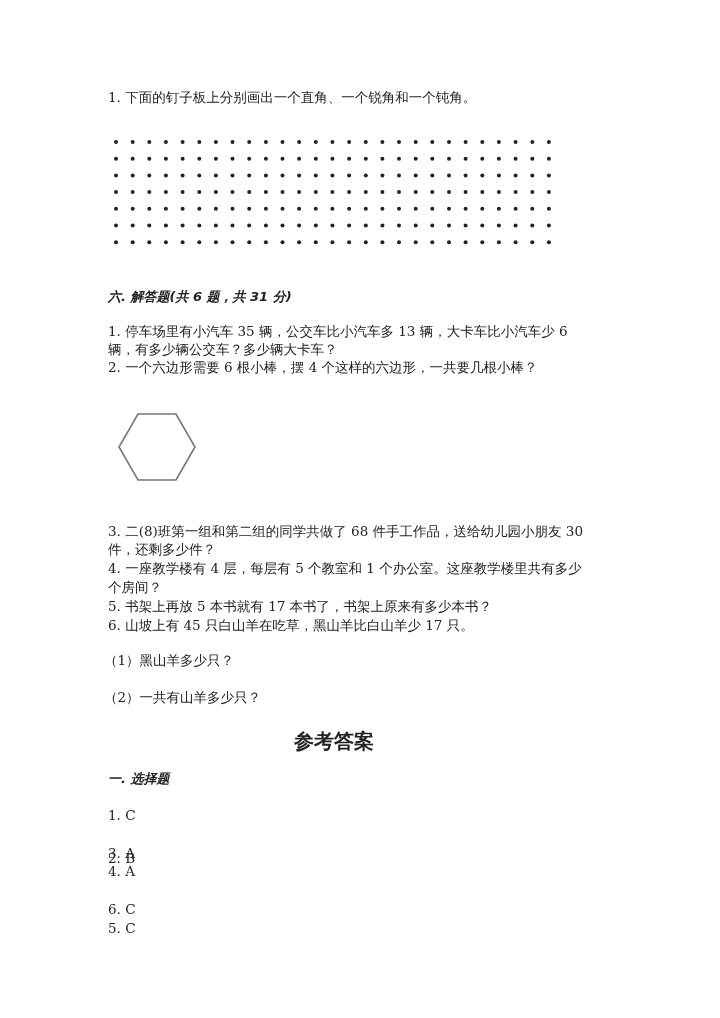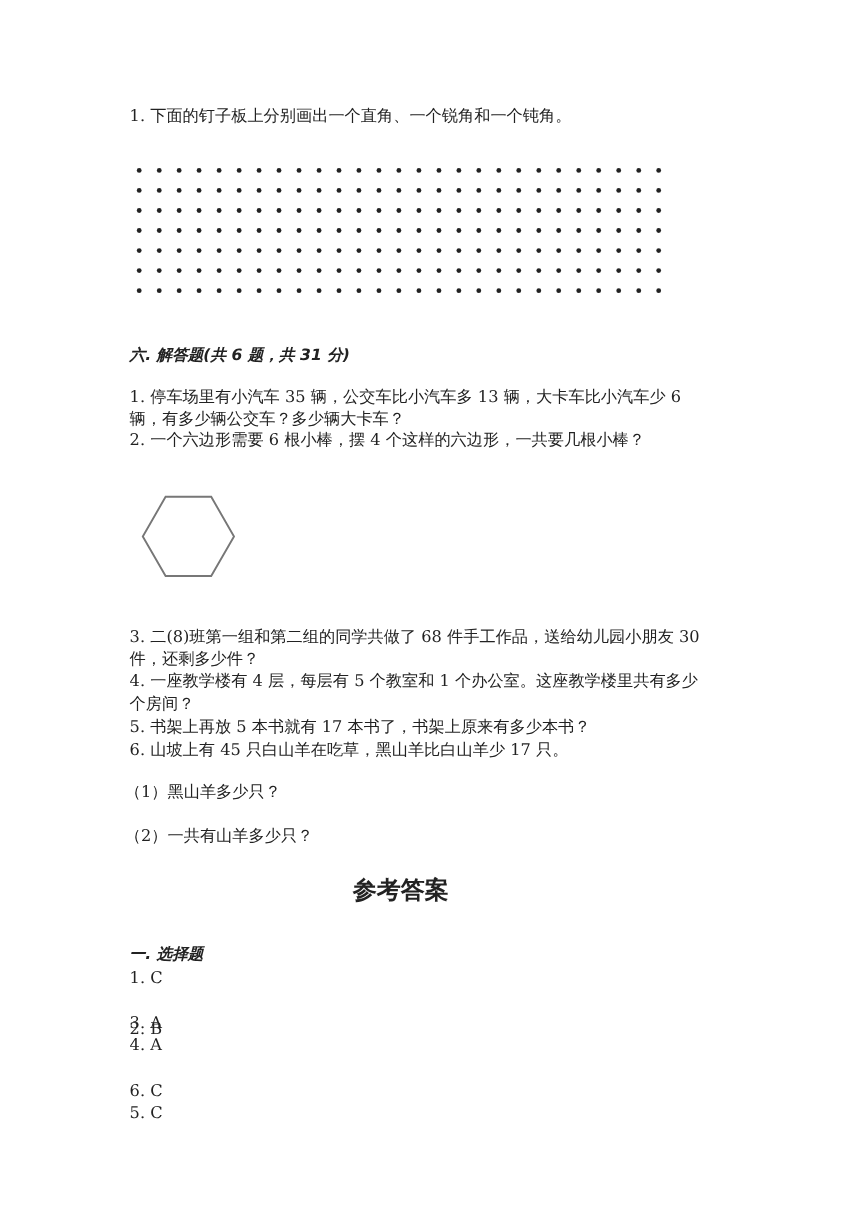--- a/index.html
+++ b/index.html
@@ -224,20 +224,20 @@
 <div class="line" style="top:559px;">4. 一座教学楼有 4 层，每层有 5 个教室和 1 个办公室。这座教学楼里共有多少</div>
 <div class="line" style="top:578px;">个房间？</div>
 <div class="line" style="top:597px;">5. 书架上再放 5 本书就有 17 本书了，书架上原来有多少本书？</div>
 <div class="line" style="top:616px;">6. 山坡上有 45 只白山羊在吃草，黑山羊比白山羊少 17 只。</div>
 
 <div class="line" style="top:651px; left:104px;">（1）黑山羊多少只？</div>
 <div class="line" style="top:688px; left:104px;">（2）一共有山羊多少只？</div>
 
 <div class="title">参考答案</div>
 
-<div class="line bold" style="top:786px;">一. 选择题</div>
+<div class="line bold" style="top:769px;">一. 选择题</div>
 
 <div class="line" style="top:806px;">1. C</div>
 <div class="line" style="top:825px;margin-top:24px;">2. B</div>
 <div class="line" style="top:844px;">3. A</div>
 <div class="line" style="top:862px;">4. A</div>
 <div class="line" style="top:919px;">5. C</div>
 <div class="line" style="top:900px;">6. C</div>
 
 </body></html>

